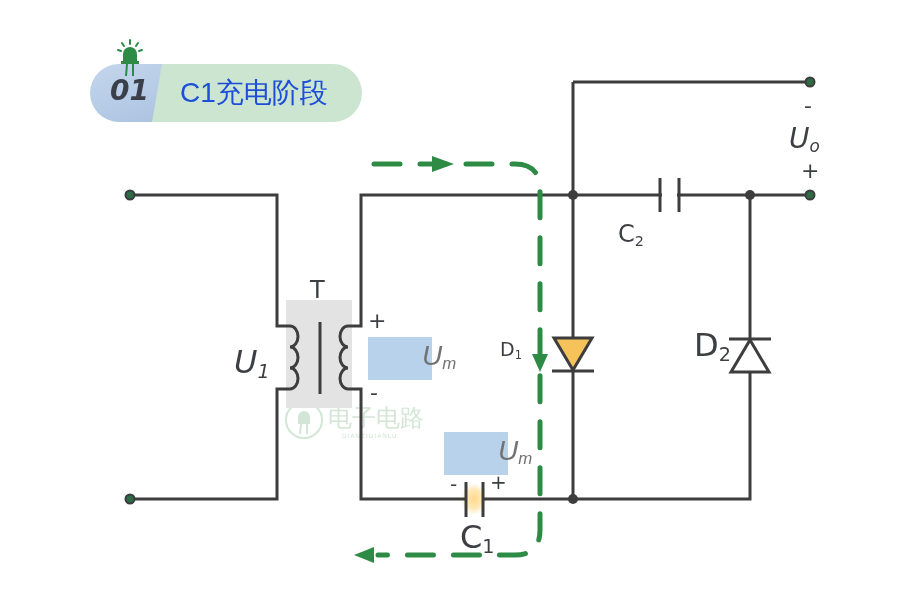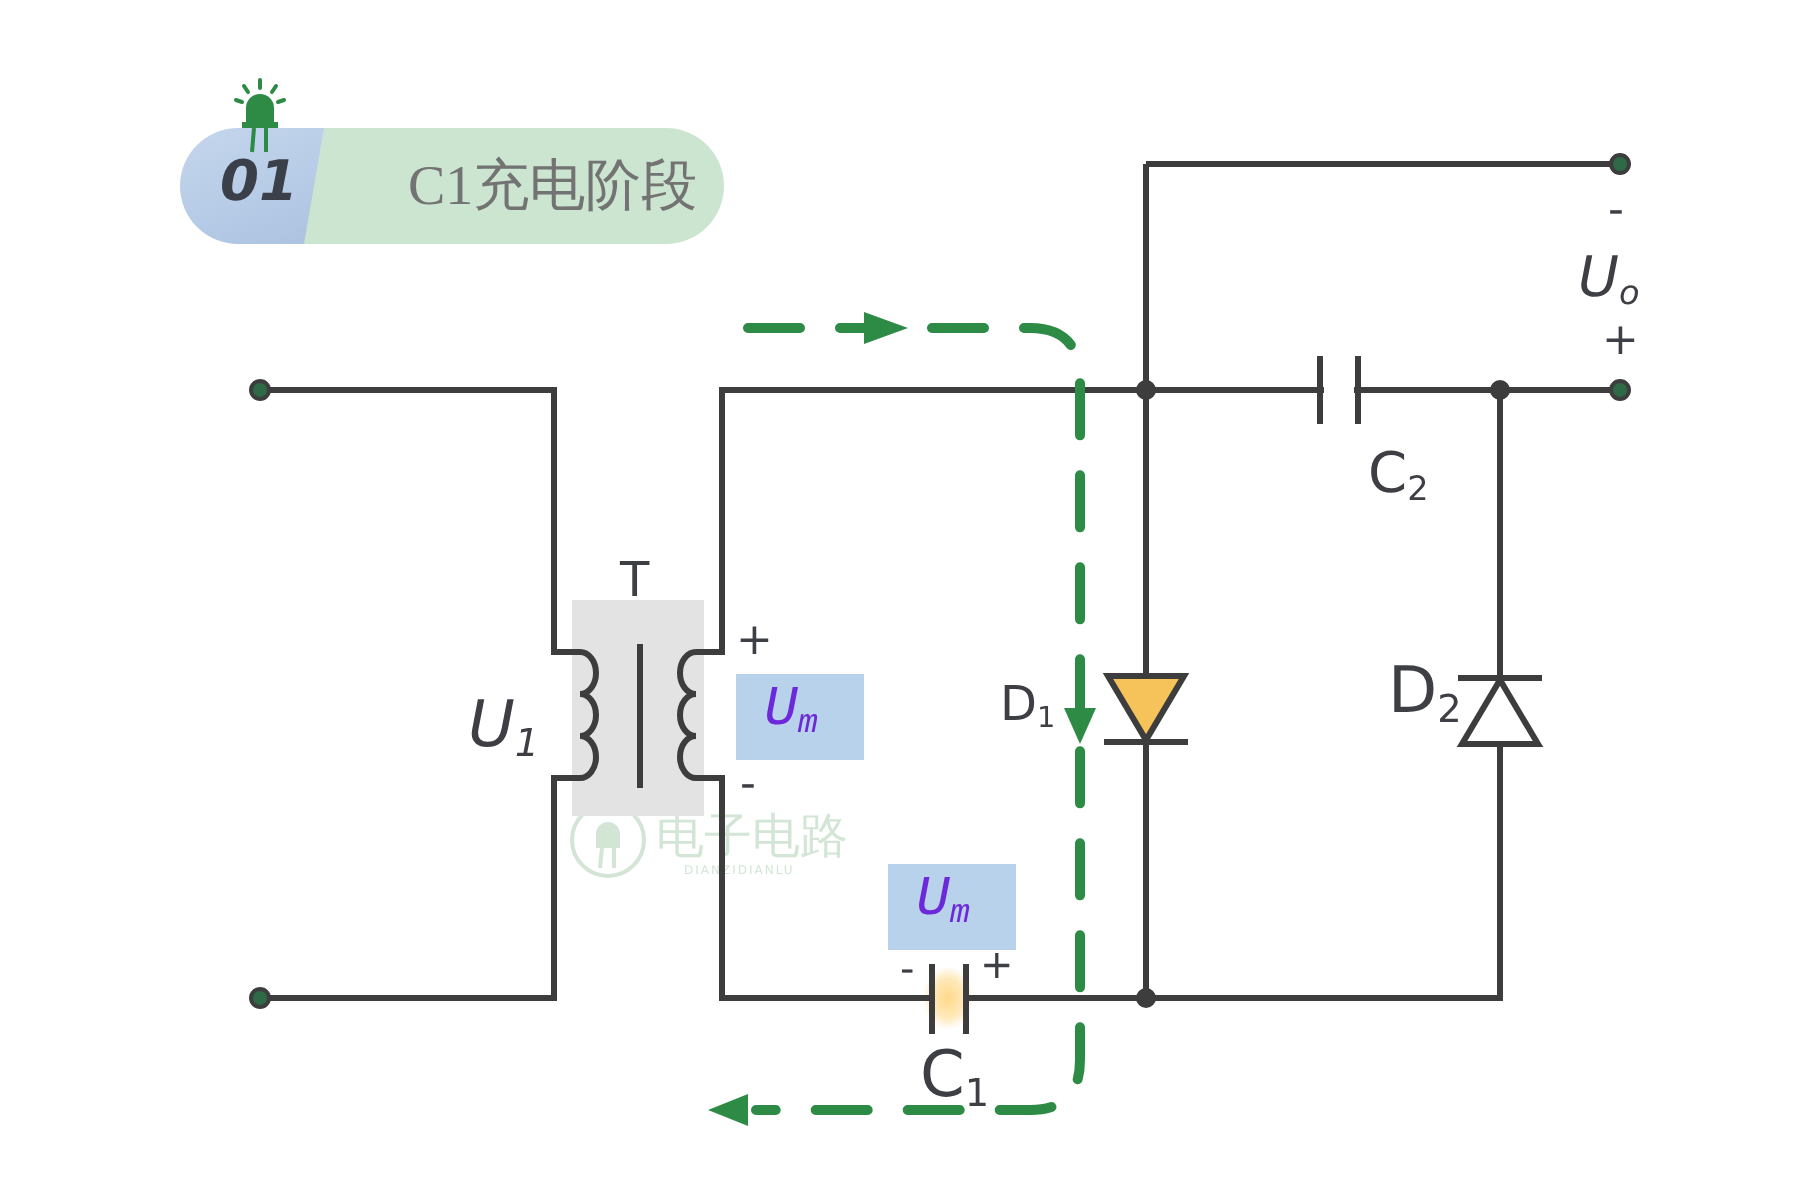--- a/index.html
+++ b/index.html
@@ -8,27 +8,27 @@
   #stage { position: absolute; left: 0; top: 0; width: 900px; height: 594px; text-align: right; }
   .badge-wrap { position: absolute; left: 90px; top: 64px; width: 272px; height: 58px; }
   .badge-num-bg { position: absolute; left: 0; top: 0; width: 90px; height: 58px;
                   border-radius: 29px 0 0 29px; overflow: hidden;
                   background: linear-gradient(160deg, #c4d6ec 0%, #b6cbe6 55%, #a9c0df 100%); }
   .badge-title-bg { position: absolute; left: 62px; top: 0; width: 210px; height: 58px;
                     border-radius: 0 29px 29px 0; background: #cbe5d0;
                     clip-path: polygon(10px 0, 100% 0, 100% 100%, 0 100%); }
   .badge-num { position: absolute; left: 20px; top: 10px; font-size: 28px; font-weight: bold;
                font-style: italic; color: #3a3f4a; font-family: "DejaVu Sans", sans-serif; }
-  .badge-title { position: absolute; left: 90px; top: 10px; font-size: 28px; color: #737373;
-                 font-family: Liberation Serif, serif; white-space: nowrap; margin-left: 24px; }
+  .badge-title { position: absolute; left: 90px; top: 10px; font-size: 28px; color: #1d4ed8;
+                 font-family: Liberation Sans, sans-serif; white-space: nowrap; }
   .label { position: absolute; font-family: "DejaVu Sans", sans-serif; color: #3d3f44; }
   .italic { font-style: italic; }
   .um-box { position: absolute; background: #b8d2ec; }
-  .um-text { position: absolute; font-style: italic; font-size: 28px; color: #6d28d9;
-             font-family: Liberation Mono, monospace; }
+  .um-text { position: absolute; font-style: italic; font-size: 28px; color: #737373;
+             font-family: Liberation Sans, sans-serif; margin-left: 40px; }
   .sub { font-size: 60%; vertical-align: -0.25em; }
   .watermark { position: absolute; left: 284px; top: 398px; color: #d3e6d6;
                font-family: "DejaVu Sans", sans-serif; }
 </style>
 </head>
 <body>
 
 <div id="stage">
 
   <div class="badge-wrap">
@@ -141,25 +141,25 @@
 
   <span class="um-text" style="left:458px;top:435px">
     <span>U</span><span class="sub">m</span>
   </span>
   <span class="label" style="left:450px;top:472px;font-size:20px">-</span>
   <span class="label" style="left:490px;top:470px;font-size:20px">+</span>
   <span class="label" style="left:460px;top:518px;font-size:32px">
     <span>C</span><span class="sub">1</span>
   </span>
 
-  <span class="label" style="left:684px;top:220px;font-size:28px">
+  <span class="label" style="left:618px;top:220px;font-size:24px">
     <span>C</span><span class="sub">2</span>
   </span>
 
-  <span class="label" style="left:500px;top:338px;font-size:24px">
+  <span class="label" style="left:500px;top:338px;font-size:19px">
     <span>D</span><span class="sub">1</span>
   </span>
   <span class="label" style="left:694px;top:326px;font-size:32px">
     <span>D</span><span class="sub">2</span>
   </span>
 
   <span class="label" style="left:804px;top:93px;font-size:22px">-</span>
   <span class="label italic" style="left:789px;top:122px;font-size:28px">
     <span>U</span><span class="sub">o</span>
   </span>

